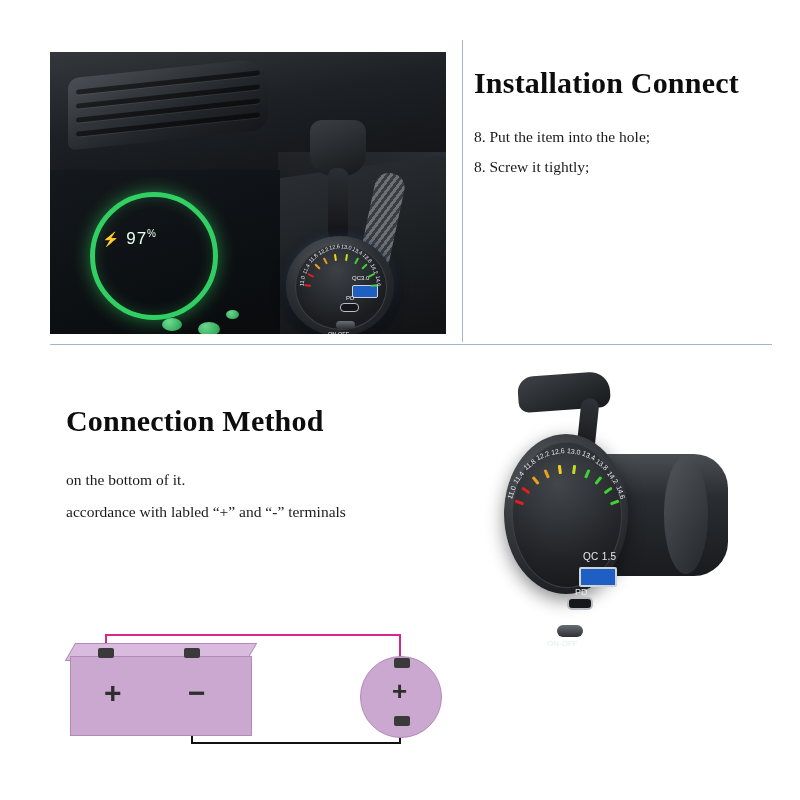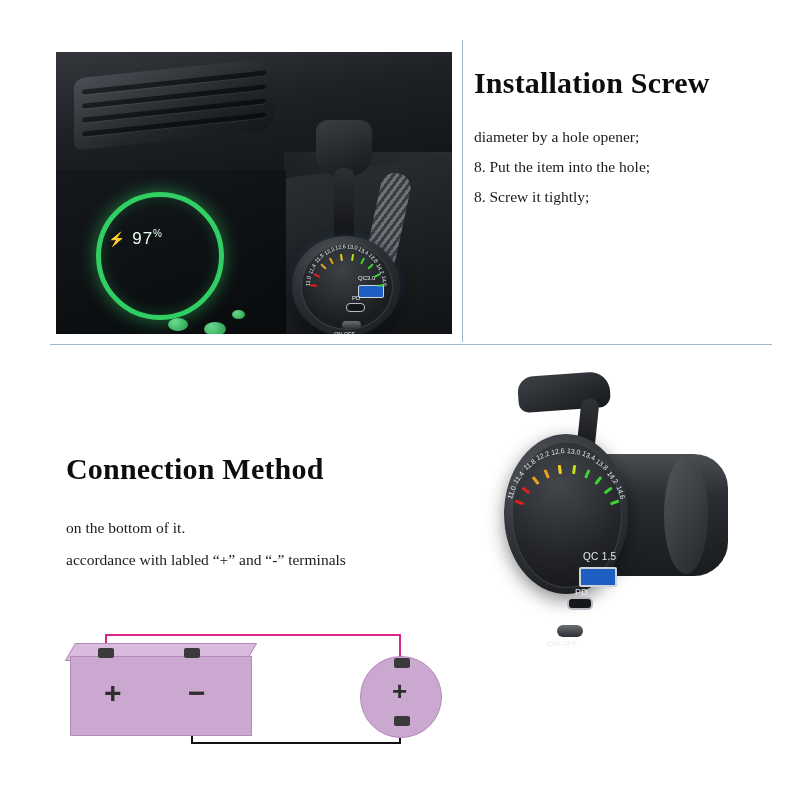--- a/index.html
+++ b/index.html
@@ -17,21 +17,21 @@
   .page {
     position: relative;
     width: 800px;
     height: 800px;
     background: #ffffff;
   }
 
   
   .photo-dash {
     position: absolute;
-    left: 56px;
+    left: 50px;
     top: 52px;
     width: 396px;
     height: 282px;
     background: #0b0c0e;
     overflow: hidden;
   }
   .dash-upper {
     position: absolute;
     left: 0; top: 0; right: 0;
     height: 120px;
@@ -184,21 +184,21 @@
     width: 722px; height: 1px;
     background: #9fb7c9;
   }
 
   
   .conn-block {
     position: absolute;
     left: 66px; top: 404px;
     width: 380px;
   }
-  .conn-block .h-title { margin-bottom: 26px; margin-top: 48px; }
+  .conn-block .h-title { margin-bottom: 26px; }
   .conn-block p {
     font-family: "Liberation Serif", serif;
     font-size: 15.5px;
     color: #1a1a1a;
     line-height: 2.05;
     margin: 0;
   }
 
   
   .diagram {
@@ -466,23 +466,22 @@
           <div class="tick-s" style="background: rgb(63, 210, 54); left: 73.708px; top: 34.3248px; transform: rotate(442deg);"></div>
           <div class="vlbl-s" style="left: 76.6302px; top: 33.2939px; transform: rotate(442deg);">14.6</div>
         </div>
     </div>
   </div>
 
   <div class="vline"></div>
   <div class="hline"></div>
 
   <div class="install-block">
-    <h2 class="h-title">Installation Screw</h2>
+    <h2 class="h-title">Installation Connect</h2>
     <ol>
-      <li>diameter by a hole opener;</li>
       <li>8. Put the item into the hole;</li>
       <li>8. Screw it tightly;</li>
     </ol>
   </div>
 
   <div class="conn-block">
     <h2 class="h-title">Connection Method</h2>
     <p>on the bottom of it.</p>
     <p>accordance with labled “+” and “-” terminals</p>
   </div>

